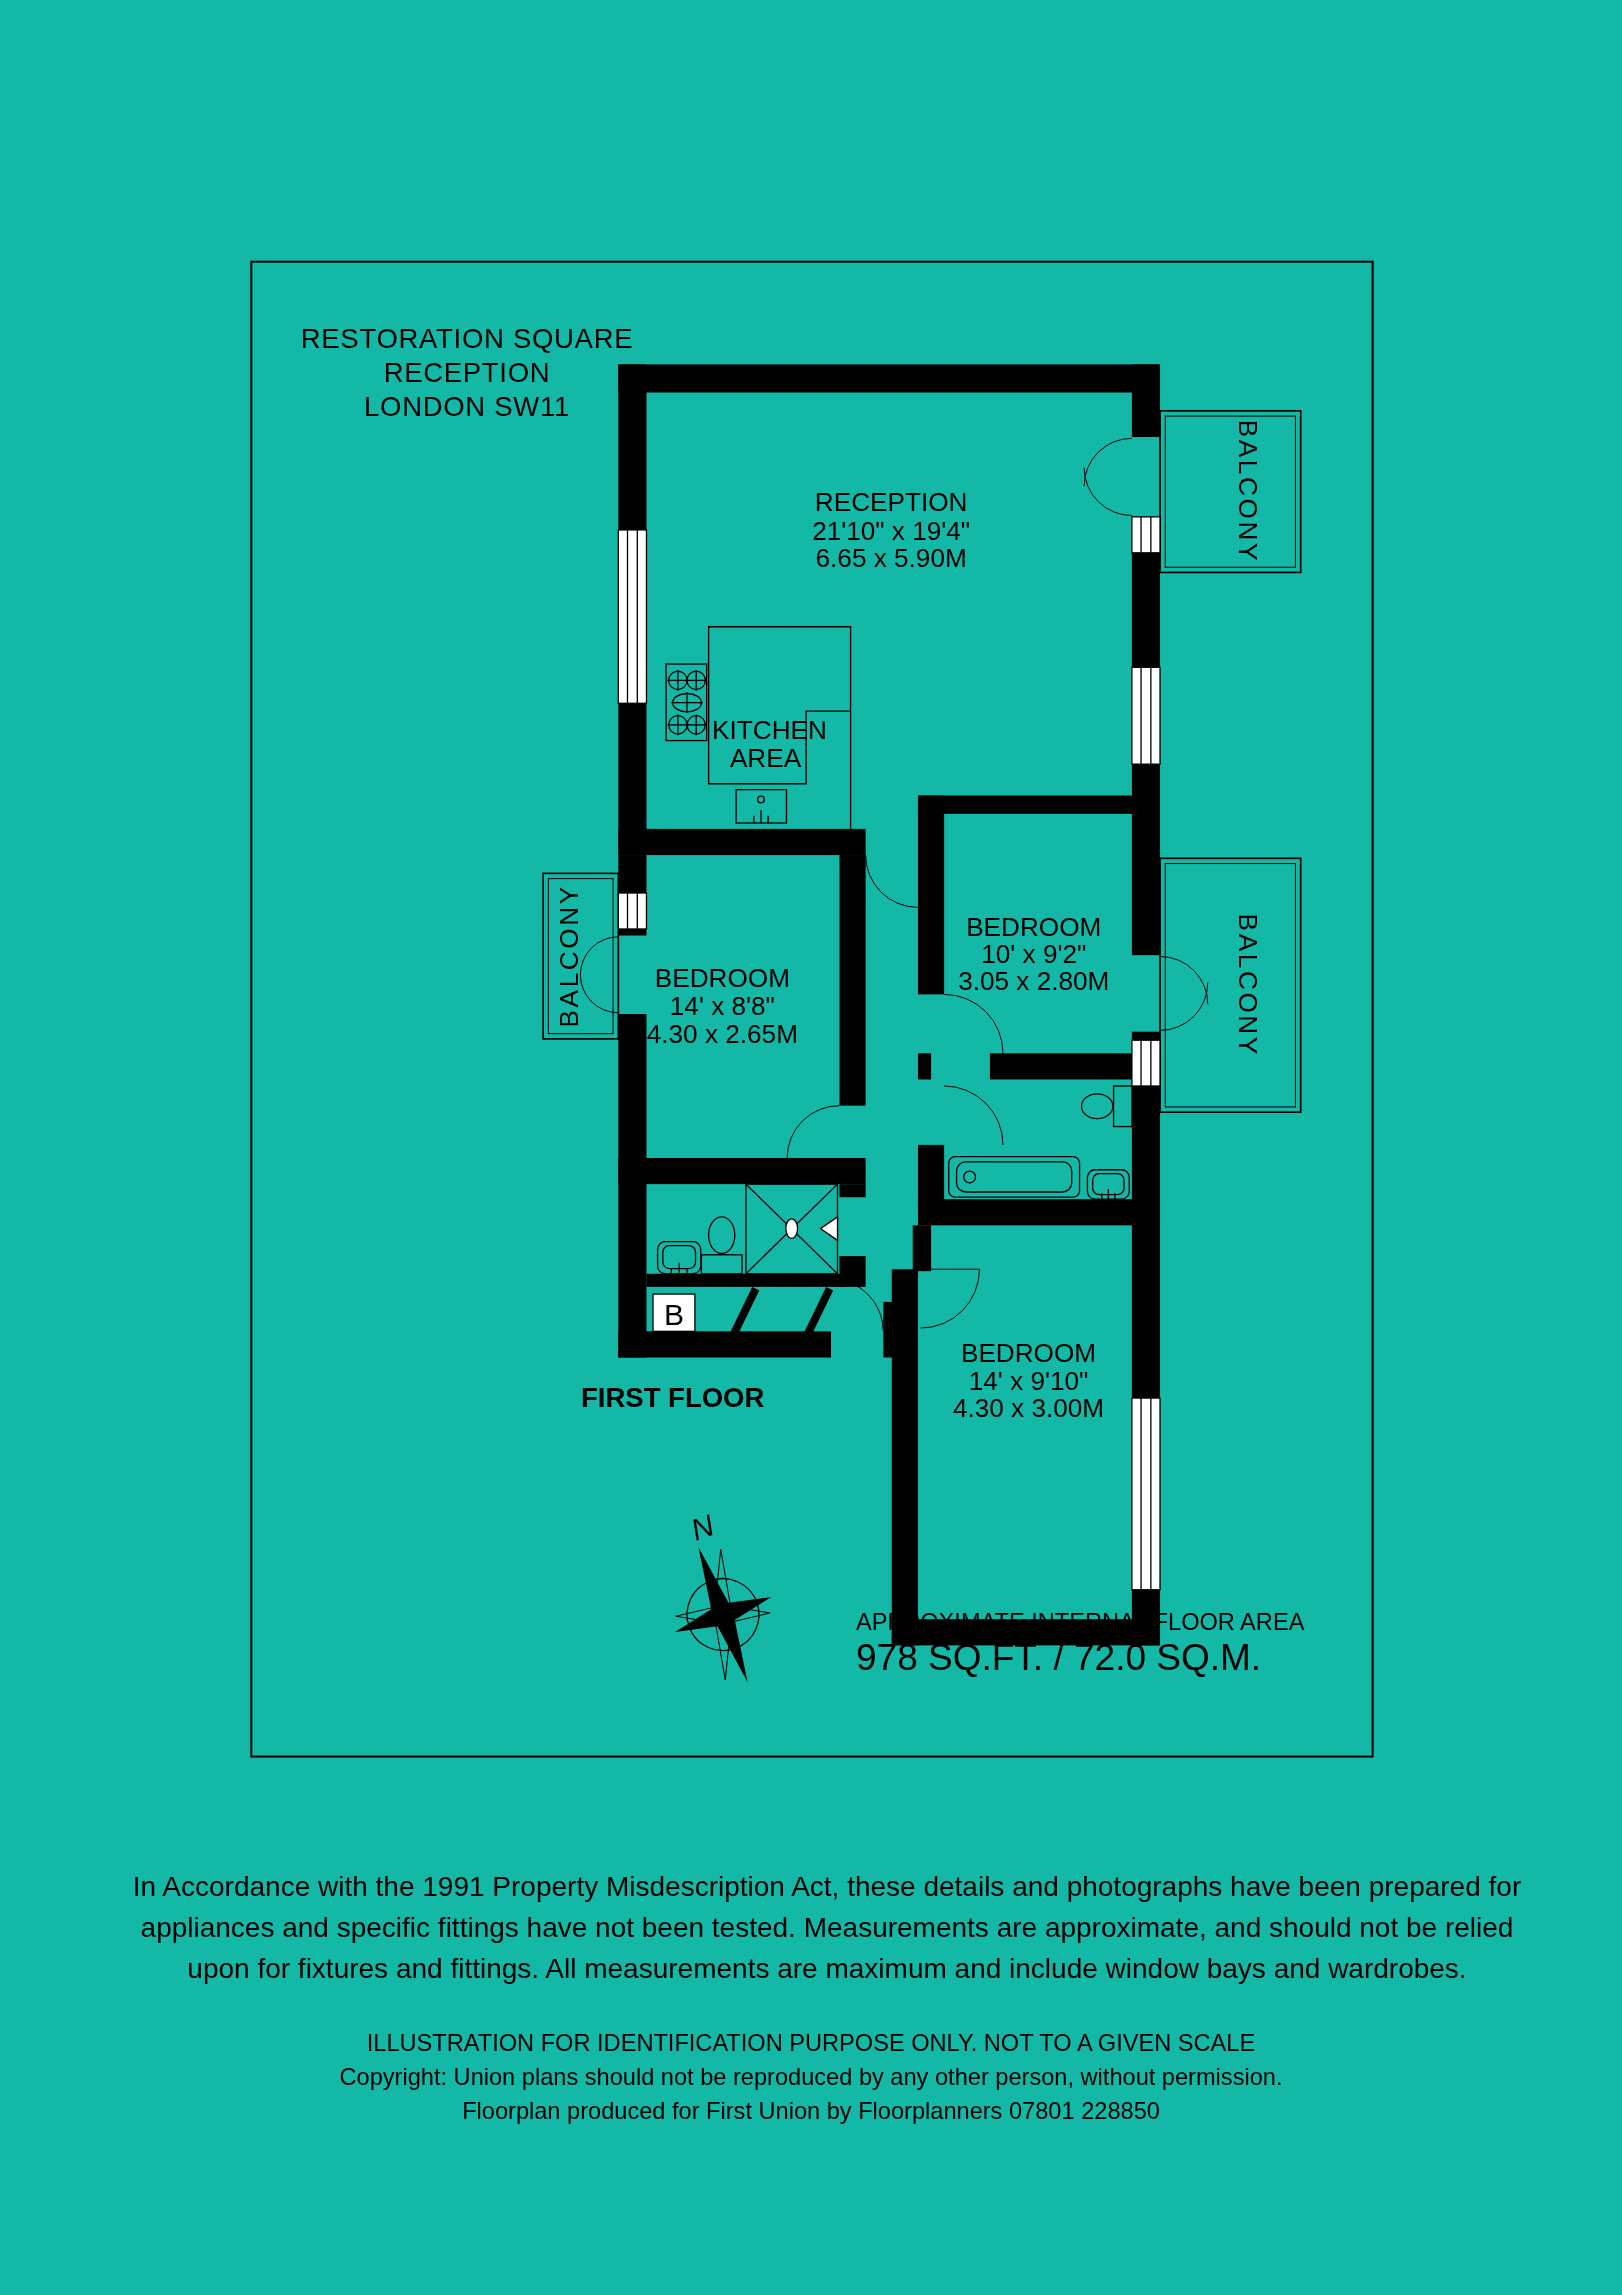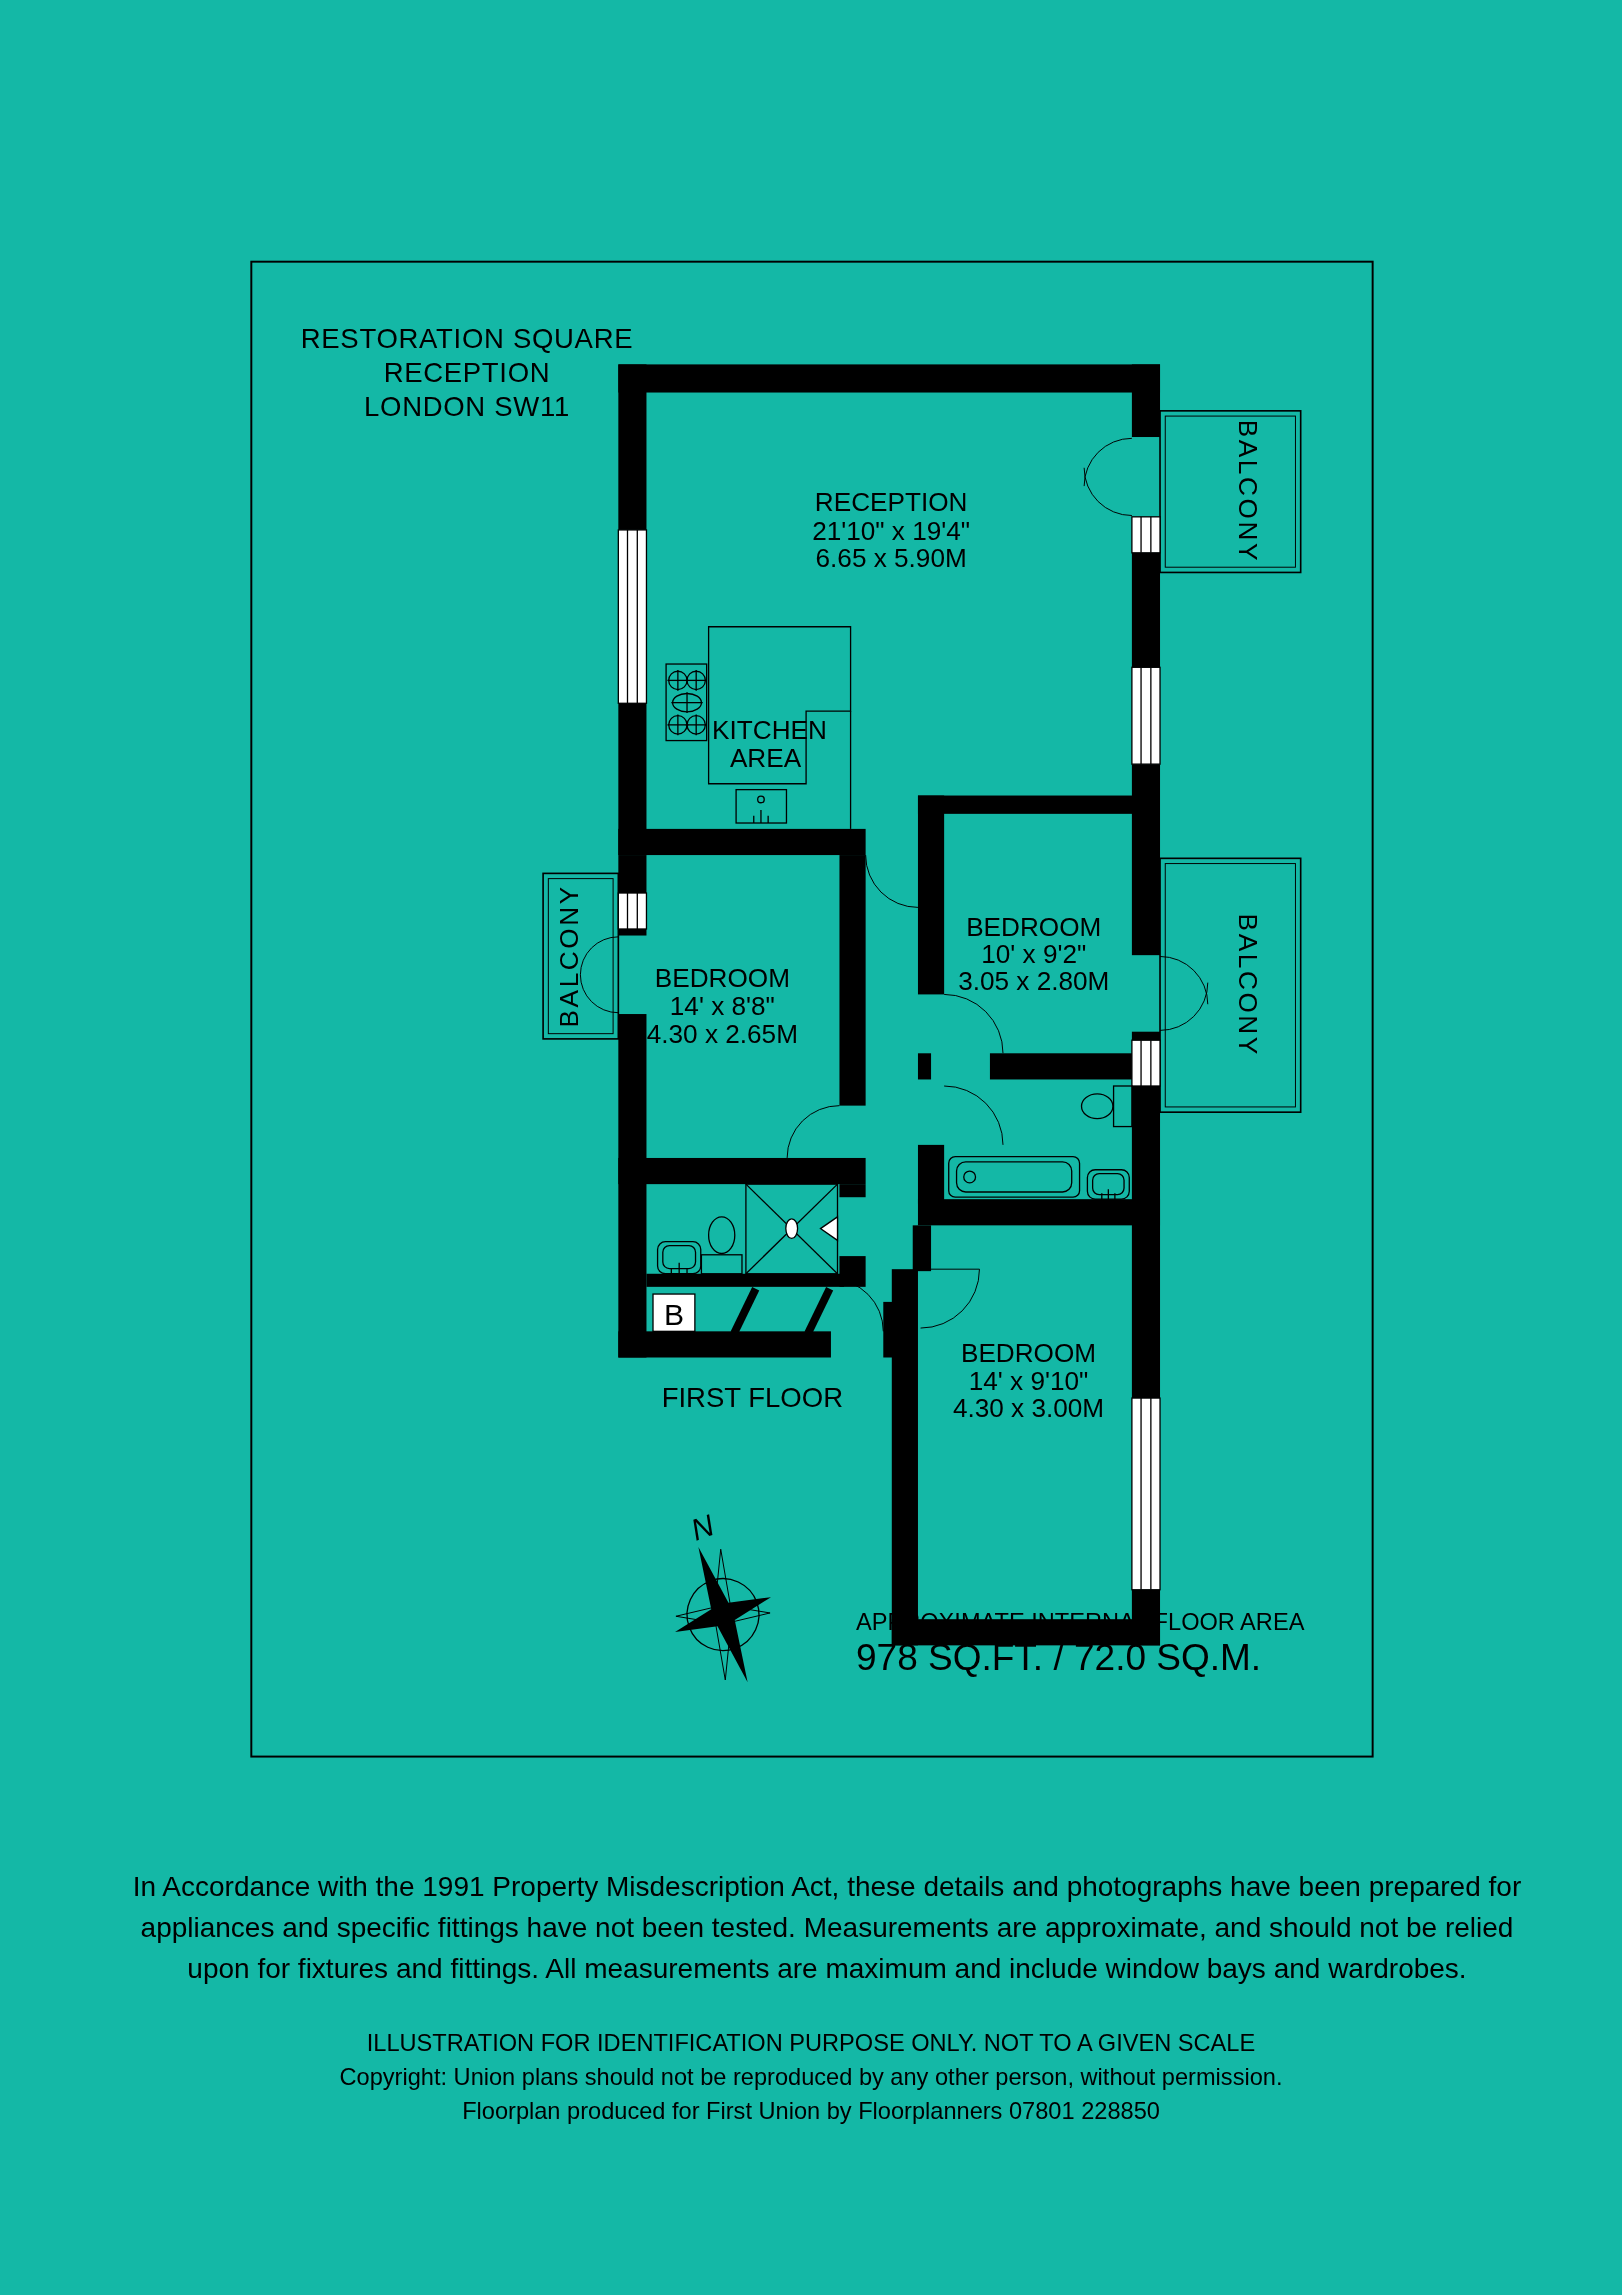--- a/index.html
+++ b/index.html
@@ -1,21 +1,21 @@
 <!DOCTYPE html>
 <html style="font-size:10.5px"><head>
 <meta charset="utf-8">
 <style>
   html,body{margin:0;padding:0;background:#fff;}
   .page{position:relative;width:1622px;height:2295px;background:#14b8a6;overflow:hidden;
         font-family:"Liberation Sans",sans-serif;color:#000;}
   .abs{position:absolute;}
   .title-block{left:251px;top:322px;width:432px;text-align:center;
                font-size:27.5px;line-height:34px;letter-spacing:0.7px;}
-  .first-floor{left:581px;top:1382px;width:262px;text-align:right;font-size:27.5px;}
+  .first-floor{left:581px;top:1382px;width:262px;text-align:left;font-size:27.5px;font-weight:bold;}
   .area-block{left:856px;top:1608px;width:523px;text-align:left;}
   .area-heading{font-size:23.6px;line-height:29px;}
   .area-value{font-size:37px;line-height:41px;}
   .disclaimer{left:0;top:1866px;width:1622px;text-align:center;
               font-size:28px;line-height:41px;padding-left:16px;}
   .notice{left:0;top:2026px;width:1622px;text-align:center;
           font-size:23.6px;line-height:34px;}
   svg text{font-family:"Liberation Sans",sans-serif;fill:#000;}
 </style>
 </head>

